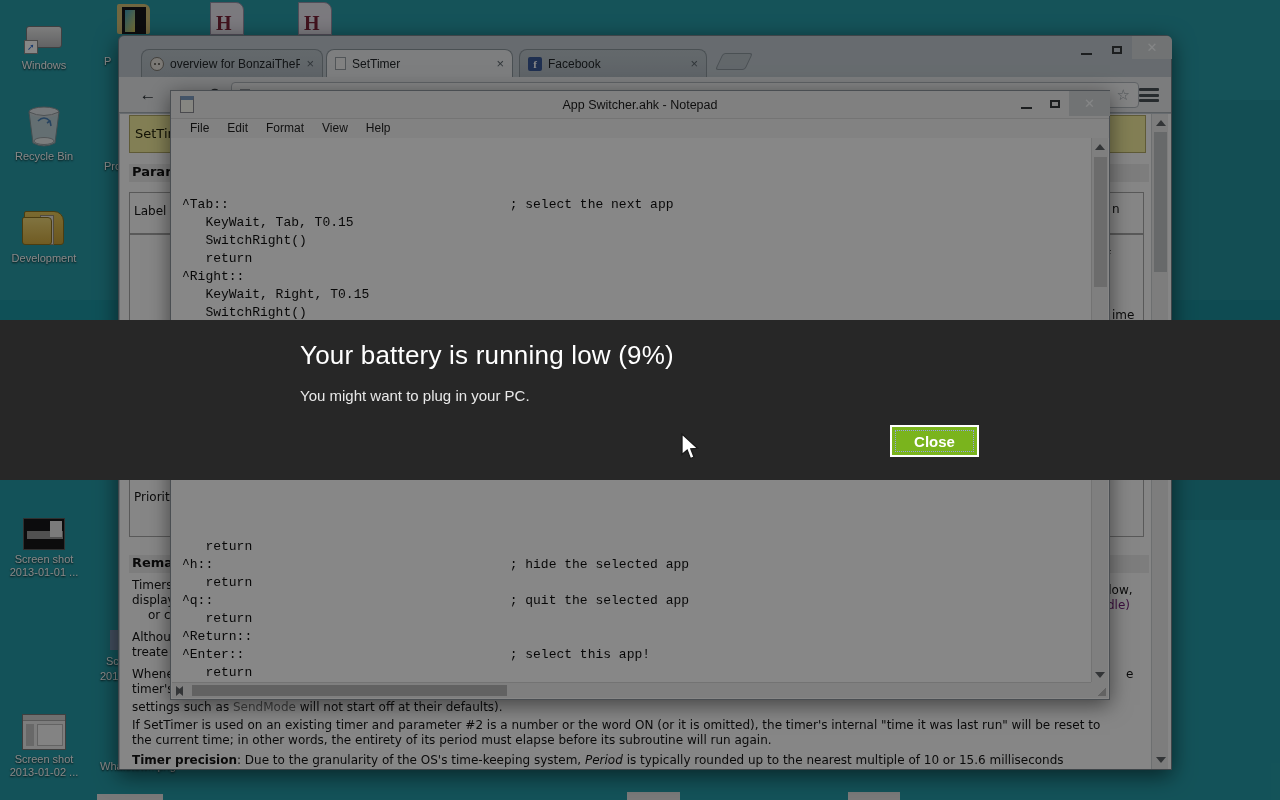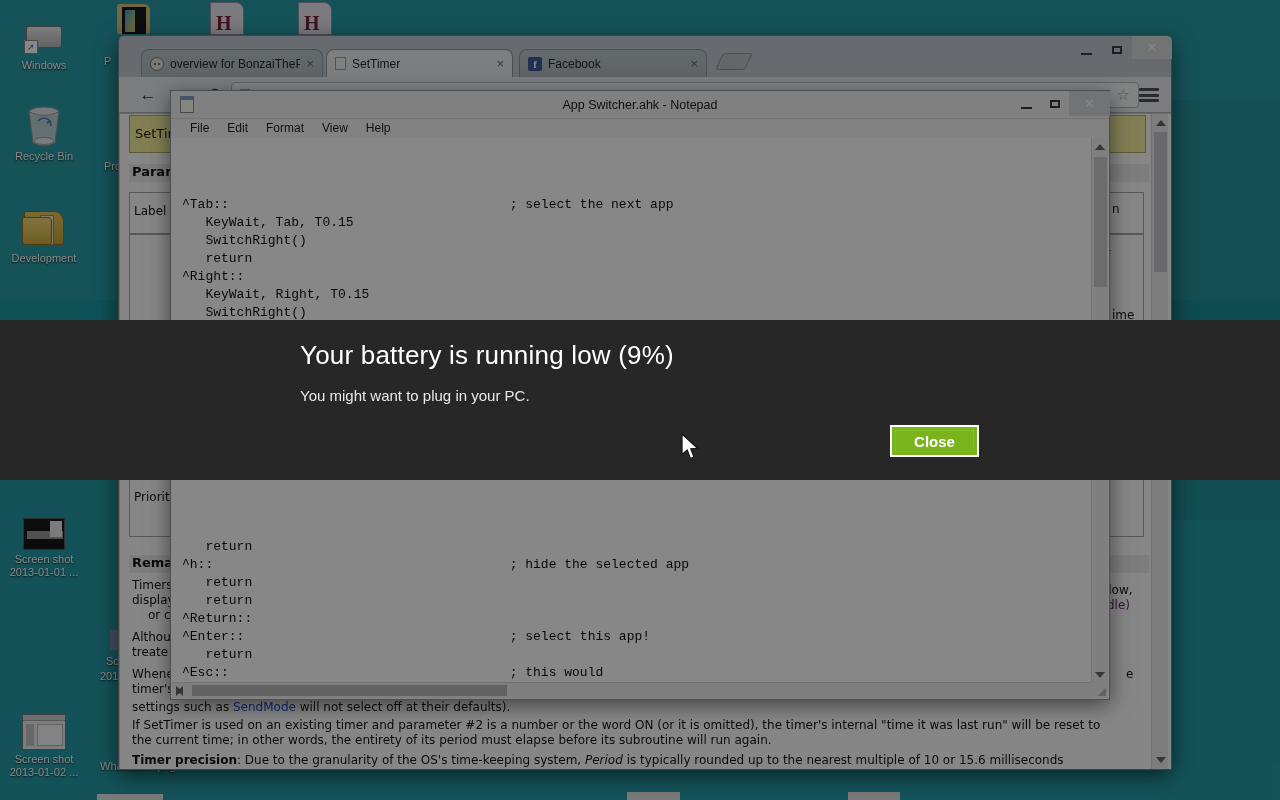--- a/index.html
+++ b/index.html
@@ -53,21 +53,21 @@
 
   .page { position:absolute; left:1px; top:78px; width:1051px; height:655px; background:#fdfdfd; overflow:hidden;
           font-family:"DejaVu Sans", sans-serif; color:#141414; }
   .syntaxbox { position:absolute; left:9px; top:1px; width:1017px; height:38px; background:#f6f0a0;
                border:1px solid #b3ab67; font-size:13px; color:#23230a; padding:10px 0 0 5px; white-space:nowrap; overflow:hidden; }
   .headbar { position:absolute; left:9px; width:1020px; height:18px; background:#ececec; font-size:13px; font-weight:bold; padding-left:3px; }
   .tbox { position:absolute; border:1px solid #a8a8a8; background:transparent; }
   .cellt { font-size:12px; }
   .frag { position:absolute; font-size:12px; white-space:nowrap; }
   .linkb { color:#701a75; }
-  .linkp { color:#1d4ed8; }
+  .linkp { color:#737373; }
   .pagescroll { position:absolute; right:3px; top:0; width:17px; height:655px; background:#eceded; border-left:1px solid #cfd2d4; }
   .sthumb { position:absolute; left:2px; width:13px; background:#c3c6c8; }
   .scr-arrow { position:absolute; left:4px; width:0; height:0; }
   .up    { border-left:5px solid transparent; border-right:5px solid transparent; border-bottom:6px solid #606468; }
   .down  { border-left:5px solid transparent; border-right:5px solid transparent; border-top:6px solid #606468; }
   .left  { border-top:5px solid transparent; border-bottom:5px solid transparent; border-right:6px solid #606468; }
   .right { border-top:5px solid transparent; border-bottom:5px solid transparent; border-left:6px solid #606468; }
 
   
   .notepad { position:absolute; left:170px; top:90px; width:940px; height:610px; background:#fff;
@@ -248,21 +248,21 @@
       <div class="headbar" style="top:441px;">Remarks</div>
 
       <div class="frag" style="left:12px;top:464px;">Timers</div>
       <div class="frag" style="left:12px;top:479px;">display</div>
       <div class="frag" style="left:0;top:494px;margin-left:28px;">or clos</div>
       <div class="frag" style="left:12px;top:516px;">Althou</div>
       <div class="frag" style="left:12px;top:531px;">treate</div>
       <div class="frag" style="left:12px;top:553px;">Whene</div>
       <div class="frag" style="left:12px;top:568px;">timer's</div>
       <div class="frag" style="left:12px;top:586px;">
-        <span>settings such as </span><span class="linkp">SendMode</span><span> will not select off at their defaults).</span>
+        <span>settings such as </span><span class="linkp">SendMode</span><span> will not start off at their defaults).</span>
       </div>
 
       <div class="frag cellt" style="left:992px;top:88px;">n</div>
       <div class="frag cellt" style="left:951px;top:135px;margin-left:24px;">. If</div>
       <div class="frag cellt" style="left:992px;top:194px;">ime</div>
       <div class="frag" style="left:984px;top:469px;">dow,</div>
       <div class="frag linkb" style="left:987px;top:484px;">dle)</div>
       <div class="frag" style="left:1006px;top:553px;">e</div>
 
       <div class="frag" style="left:12px;top:604px;">If SetTimer is used on an existing timer and parameter #2 is a number or the word ON (or it is omitted), the timer's internal "time it was last run" will be reset to</div>
@@ -302,21 +302,21 @@
         <span>View</span>
         <span>Help</span>
       </div>
 
     <div class="np-body">
       <div class="code" style="top:4px;">
         
       <div>^Tab::                                    ; select the next app</div><div>   KeyWait, Tab, T0.15</div><div>   SwitchRight()</div><div>   return</div><div>^Right::</div><div>   KeyWait, Right, T0.15</div><div>   SwitchRight()</div><div>   return</div><div>^+Tab::                                   ; select the previous app</div><div>   KeyWait, Tab, T0.15</div></div>
       <div class="code" style="top:346px;">
         
-      <div>   return</div><div>^h::                                      ; hide the selected app</div><div>   return</div><div>   return</div><div>^Return::</div><div>^Enter::                                  ; select this app!</div><div>   return</div><div>^Esc::                                    ; this would</div></div>
+      <div>   return</div><div>^h::                                      ; hide the selected app</div><div>   return</div><div>^q::                                      ; quit the selected app</div><div>   return</div><div>^Return::</div><div>^Enter::                                  ; select this app!</div><div>   return</div><div>^Esc::                                    ; this would</div></div>
     </div>
 
     <div class="np-vscroll">
       <div class="scr-arrow up" style="top:6px;left:3px;"></div>
       <div class="sthumb" style="top:19px;height:130px;background:#cdcdcd;"></div>
       <div class="scr-arrow down" style="bottom:6px;left:3px;"></div>
     </div>
     <div class="np-hscroll">
       <div class="scr-arrow left" style="left:5px;top:3px;position:absolute;"></div>
       <div class="abs" style="left:20px;top:2px;width:315px;height:11px;background:#b9b9b9;"></div>

